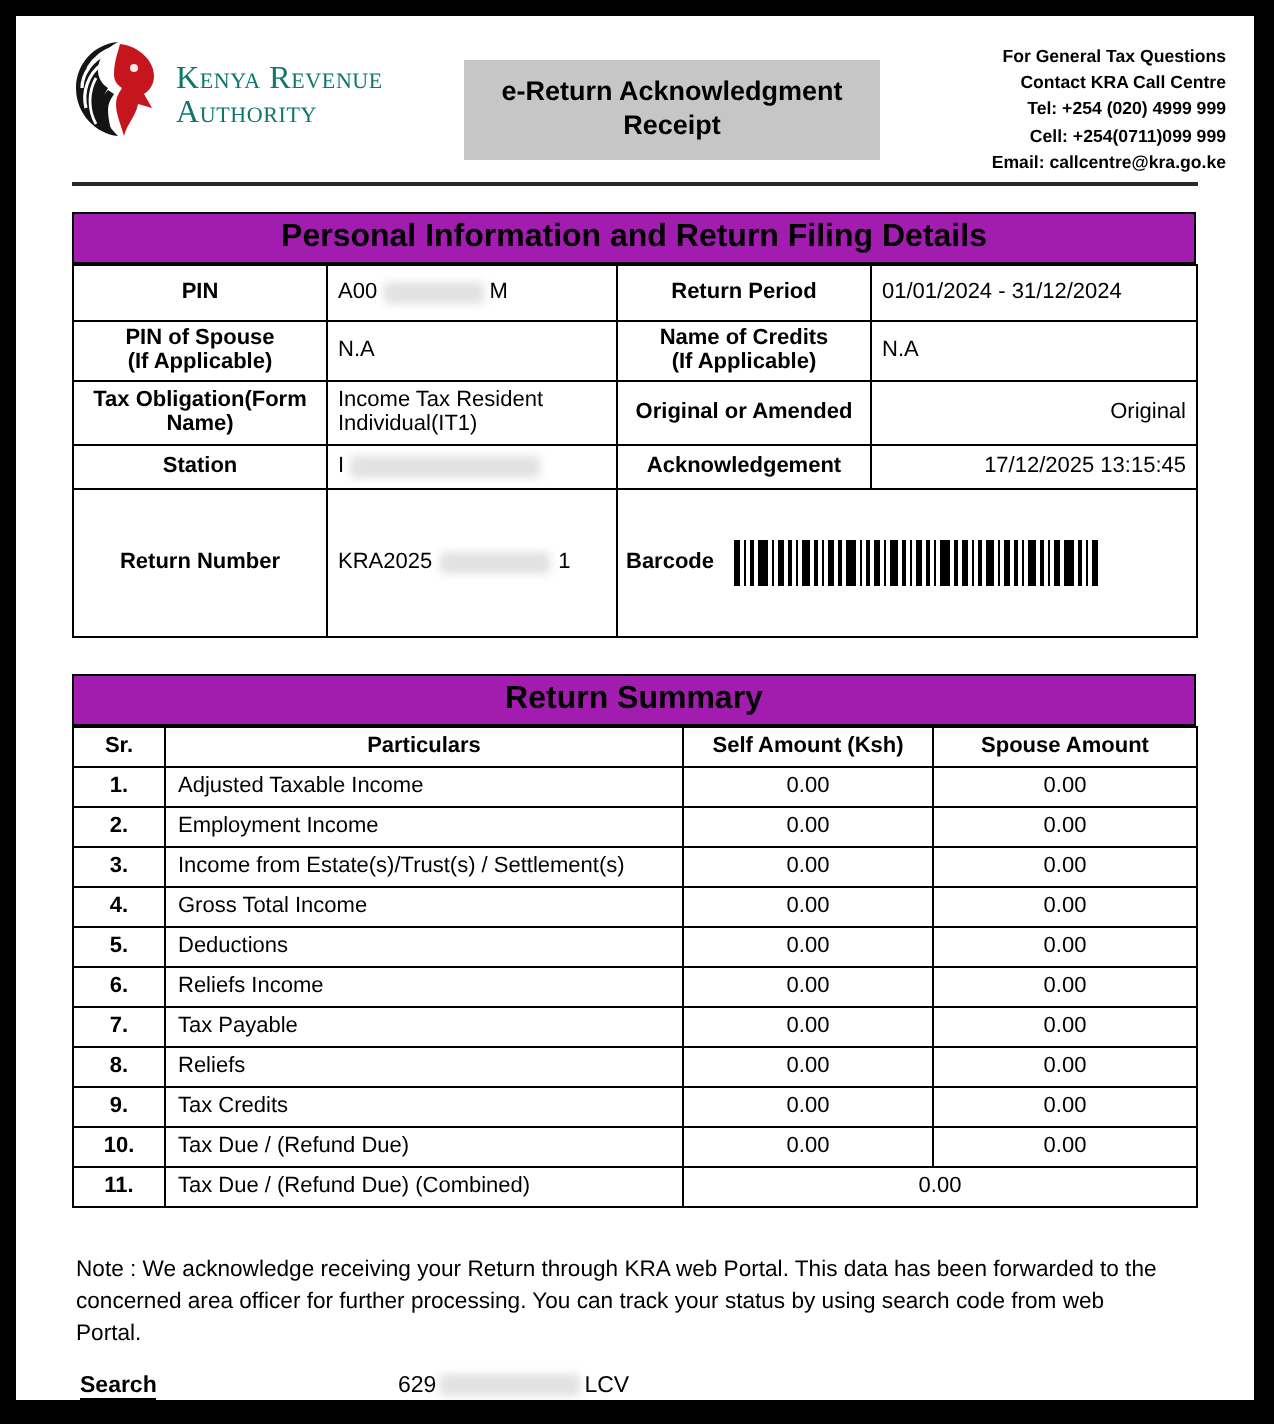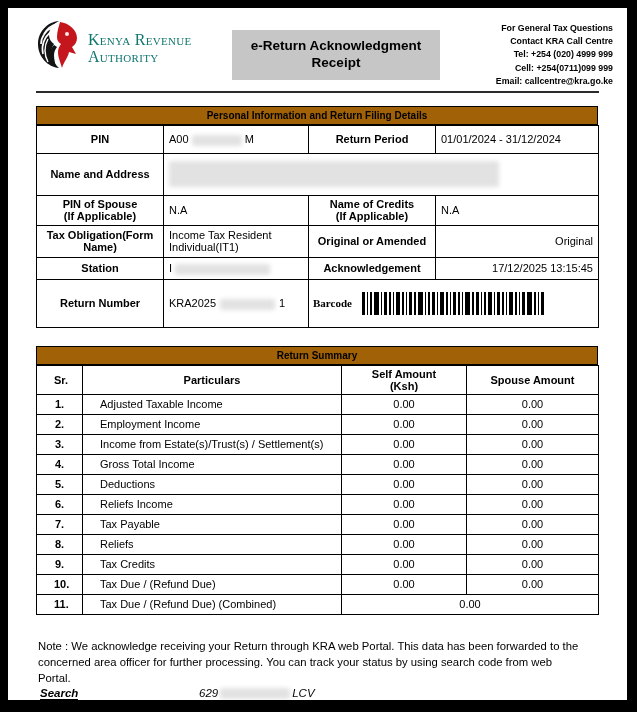--- a/index.html
+++ b/index.html
@@ -41,74 +41,73 @@
     font-weight:bold; font-size:8.8px; line-height:1.5;
     padding-top:2px;
   }
   .website { font-weight:bold; font-size:9.5px; margin:12px 0 0 28px; }
   .rule { border:none; border-top:2px solid #2a2a2a; margin:3px 28px 0 28px; }
 
   
   .tbl-wrap { margin-left:28px; width:562px; }
   .tbl-title {
     border:1px solid #000;
-    background:#a16207;
+    background:#a21caf;
     text-align:center;
-    font-weight:bold; font-size:10px;
+    font-weight:bold; font-size:16px;
     padding:3px 0;
   }
   table { border-collapse:collapse; width:562px; table-layout:fixed; }
   td, th { border:1px solid #000; font-size:11px; padding:2px 5px; vertical-align:middle; }
   th { text-align:center; font-weight:bold; white-space:pre-line; }
   td { white-space:pre-line; }
   .r { text-align:right; }
   .c { text-align:center; }
 
   #info-table { margin-top:0; }
   #info-table tr.h26 { height:28px; }
   #info-table tr.h42 { height:42px; }
   #info-table tr.h30 { height:30px; }
   #info-table tr.h32 { height:32px; }
   #info-table tr.h22 { height:22px; }
   #info-table tr.h28 { height:28px; }
 
-  #summary-table td, #summary-table th { height:20px; padding:2px 17px; }
+  #summary-table td, #summary-table th { height:20px; padding:2px 6px; }
   #summary-table thead th { text-align:center; }
   #summary-table td.amt { text-align:center; }
   #summary-table td.sr { text-align:center; font-weight:bold; }
 
   .mt14 { margin-top:13px; }
   .mt18 { margin-top:18px; }
 
   
   .redact {
     display:inline-block;
     background:#e2e2e2;
     filter:blur(2px);
     border-radius:2px;
     height:11px;
     vertical-align:middle;
   }
   .redact.block { display:block; height:26px; width:330px; margin:2px 0; }
 
-  .barcode-cell { padding:0 4px;font-family:Liberation Serif, serif; }
+  .barcode-cell { padding:13px 4px; }
   .barcode-flex { display:flex; align-items:center; gap:10px; }
   .barcode-flex b { font-size:11px; }
 
   
   .note {
     margin:24px 28px 0 30px;
     font-size:11.3px; line-height:1.4;
     width:548px;
   }
   .search-line {
     position:absolute; left:32px; bottom:1px;
     font-size:11.5px;
     width:560px;
-    font-style:italic;
   }
   .search-label { font-weight:bold; border-bottom:2px solid #000; }
   .search-code { position:absolute; left:139px; bottom:0;margin-left:20px; }
 </style>
 </head>
 <body>
 
 <div class="page">
 
   <div class="header">
@@ -153,24 +152,20 @@
           <col style="width:145px">
           <col style="width:127px">
           <col style="width:163px">
         </colgroup>
       <tbody>
           <tr class="h26">
         <th>PIN</th>
         <td><span>A00</span> <span class="redact" style="width:50px"></span> <span>M</span></td>
         <th>Return Period</th>
         <td>01/01/2024 - 31/12/2024</td>
-      </tr>
-      <tr class="h42">
-        <th>Name and Address</th>
-        <td colspan="3"><span class="redact block"></span></td>
       </tr>
       <tr class="h30">
         <th>PIN of Spouse
 (If Applicable)</th>
         <td>N.A</td>
         <th>Name of Credits
 (If Applicable)</th>
         <td>N.A</td>
       </tr>
       <tr class="h32">

